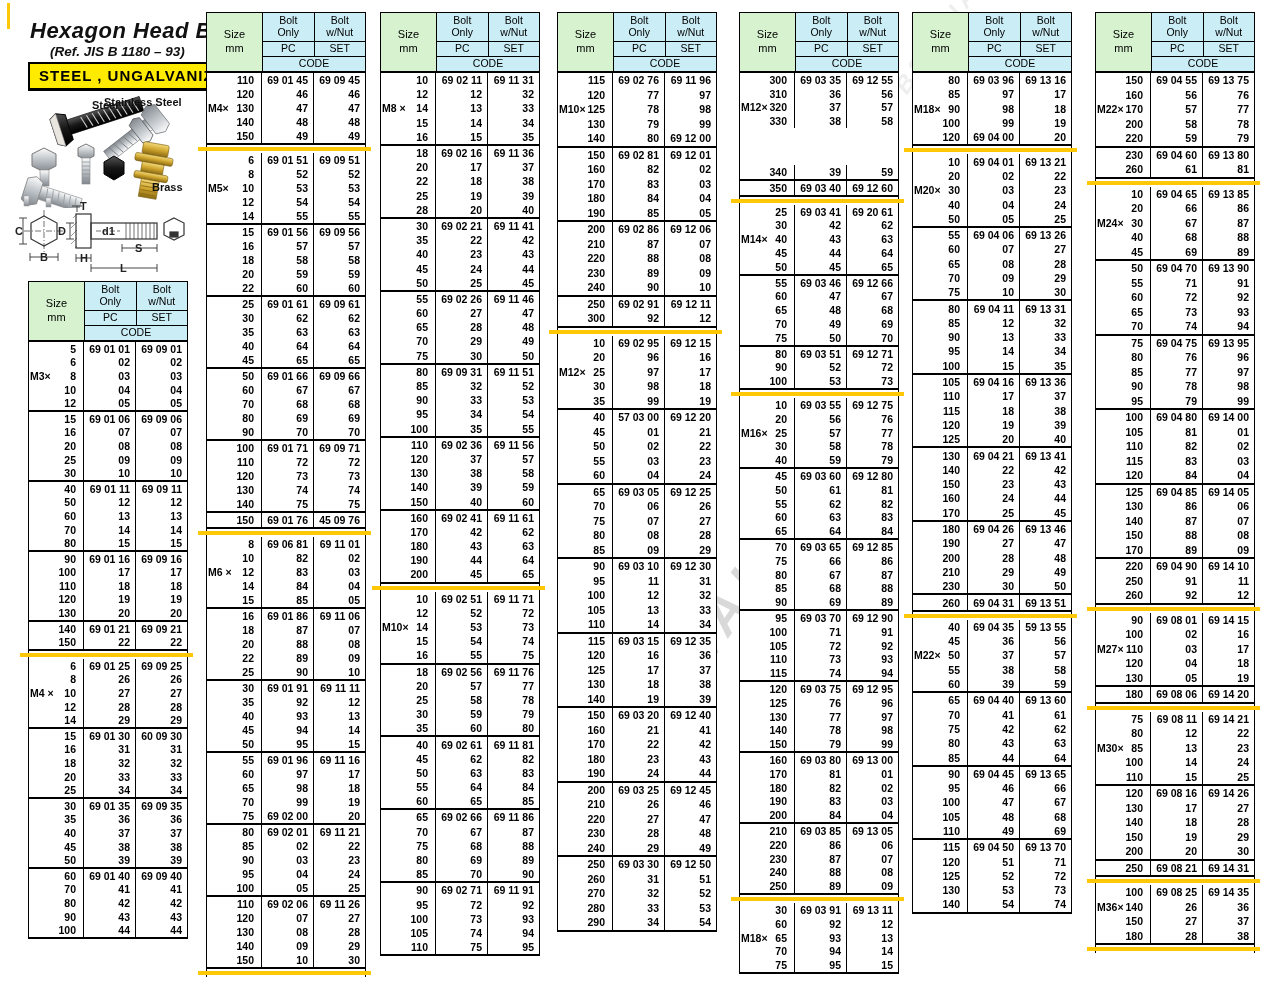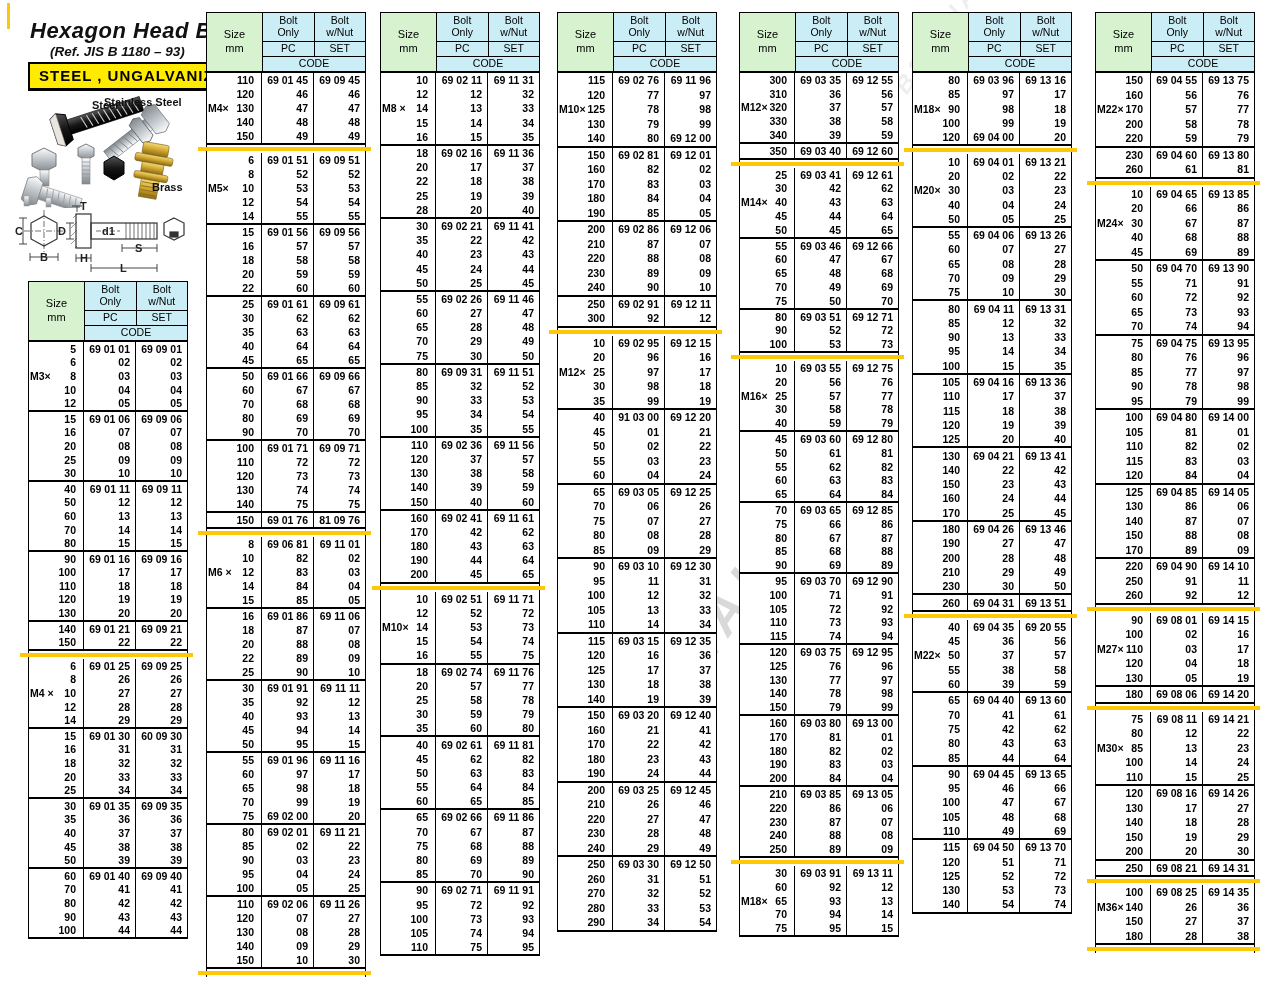--- a/index.html
+++ b/index.html
@@ -608,21 +608,21 @@
         <div class="row" style="height: 14px;">
           <div class="c-size">140</div>
           <div class="c-pc">75</div>
           <div class="c-set">75</div>
         </div>
       </div>
       <div class="grp">
         <div class="row" style="height: 14px;">
           <div class="c-size">150</div>
           <div class="c-pc">69 01 76</div>
-          <div class="c-set">81 09 76</div>
+          <div class="c-set">45 09 76</div>
         </div>
       </div>
       <div class="ysep">
         <div class="bar"></div>
       </div>
       <div class="grp first">
         <div class="row" style="height: 14px;">
           <div class="c-size">8</div>
           <div class="c-pc">69 06 81</div>
           <div class="c-set">69 11 01</div>
@@ -1026,21 +1026,21 @@
         </div>
         <div class="row" style="height: 14.2px;">
           <div class="c-size">16</div>
           <div class="c-pc">55</div>
           <div class="c-set">75</div>
         </div>
       </div>
       <div class="grp">
         <div class="row" style="height: 14.2px;">
           <div class="c-size">18</div>
-          <div class="c-pc">69 02 74</div>
+          <div class="c-pc">69 02 56</div>
           <div class="c-set">69 11 76</div>
         </div>
         <div class="row" style="height: 14.2px;">
           <div class="c-size">20</div>
           <div class="c-pc">57</div>
           <div class="c-set">77</div>
         </div>
         <div class="row" style="height: 14.2px;">
           <div class="c-size">25</div>
           <div class="c-pc">58</div>
@@ -1282,21 +1282,21 @@
         </div>
         <div class="row" style="height: 14.5px;">
           <div class="c-size">35</div>
           <div class="c-pc">99</div>
           <div class="c-set">19</div>
         </div>
       </div>
       <div class="grp">
         <div class="row" style="height: 14.5px;">
           <div class="c-size">40</div>
-          <div class="c-pc">91 03 00</div>
+          <div class="c-pc">57 03 00</div>
           <div class="c-set">69 12 20</div>
         </div>
         <div class="row" style="height: 14.5px;">
           <div class="c-size">45</div>
           <div class="c-pc">01</div>
           <div class="c-set">21</div>
         </div>
         <div class="row" style="height: 14.5px;">
           <div class="c-size">50</div>
           <div class="c-pc">02</div>
@@ -1514,41 +1514,41 @@
         <div class="row" style="height: 13.8px;">
           <div class="c-size">320<div class="fam">M12×</div></div>
           <div class="c-pc">37</div>
           <div class="c-set">57</div>
         </div>
         <div class="row" style="height: 13.8px;">
           <div class="c-size">330</div>
           <div class="c-pc">38</div>
           <div class="c-set">58</div>
         </div>
-        <div class="row" style="height: 13.8px;">
+        <div class="row" style="height: 13.8px; margin-top: 37px;">
           <div class="c-size">340</div>
           <div class="c-pc">39</div>
           <div class="c-set">59</div>
         </div>
       </div>
       <div class="grp">
         <div class="row" style="height: 13.8px;">
           <div class="c-size">350</div>
           <div class="c-pc">69 03 40</div>
           <div class="c-set">69 12 60</div>
         </div>
       </div>
       <div class="ysep">
         <div class="bar"></div>
       </div>
       <div class="grp first">
         <div class="row" style="height: 13.8px;">
           <div class="c-size">25</div>
           <div class="c-pc">69 03 41</div>
-          <div class="c-set">69 12 61</div>
+          <div class="c-set">69 20 61</div>
         </div>
         <div class="row" style="height: 13.8px;">
           <div class="c-size">30</div>
           <div class="c-pc">42</div>
           <div class="c-set">62</div>
         </div>
         <div class="row" style="height: 13.8px;">
           <div class="c-size">40<div class="fam">M14×</div></div>
           <div class="c-pc">43</div>
           <div class="c-set">63</div>
@@ -2054,21 +2054,21 @@
           <div class="c-set">69 13 51</div>
         </div>
       </div>
       <div class="ysep">
         <div class="bar"></div>
       </div>
       <div class="grp first">
         <div class="row" style="height: 14.3px;">
           <div class="c-size">40</div>
           <div class="c-pc">69 04 35</div>
-          <div class="c-set">69 20 55</div>
+          <div class="c-set">59 13 55</div>
         </div>
         <div class="row" style="height: 14.3px;">
           <div class="c-size">45</div>
           <div class="c-pc">36</div>
           <div class="c-set">56</div>
         </div>
         <div class="row" style="height: 14.3px;">
           <div class="c-size">50<div class="fam">M22×</div></div>
           <div class="c-pc">37</div>
           <div class="c-set">57</div>

